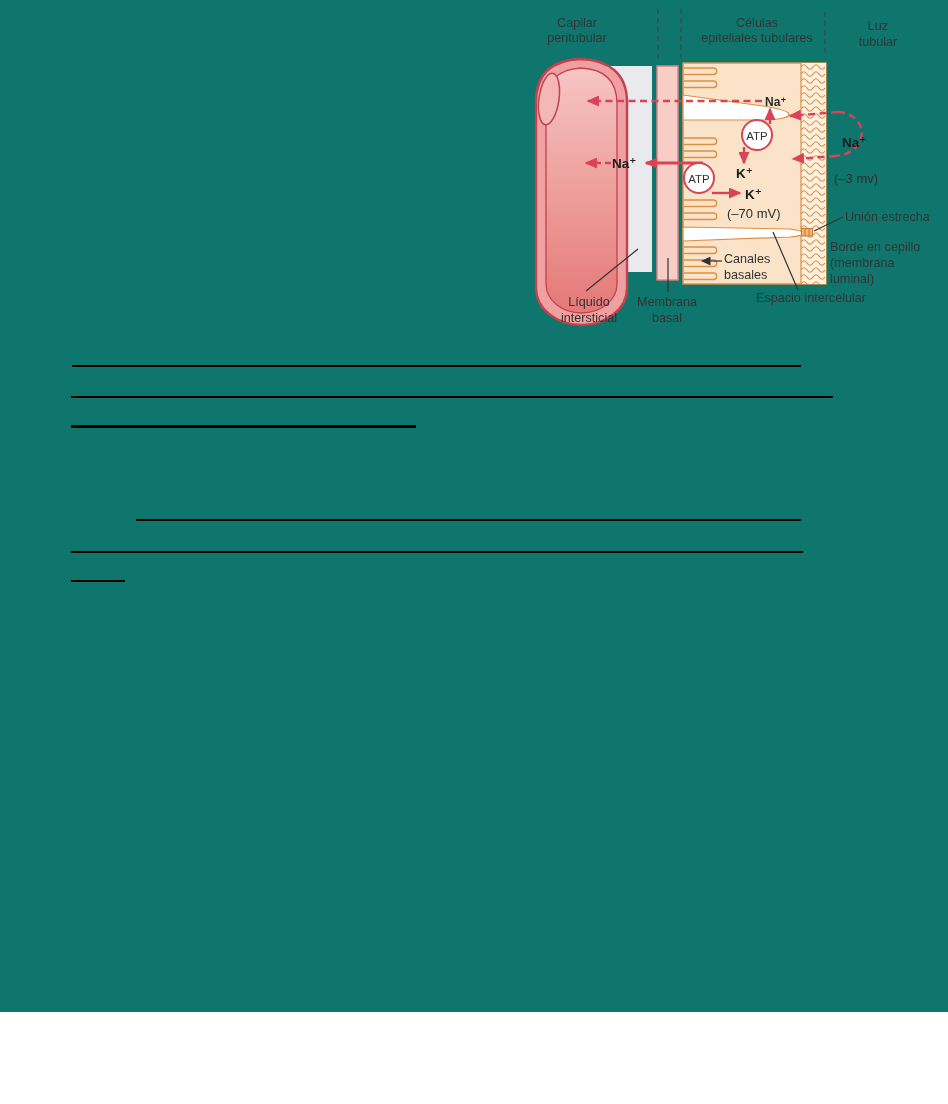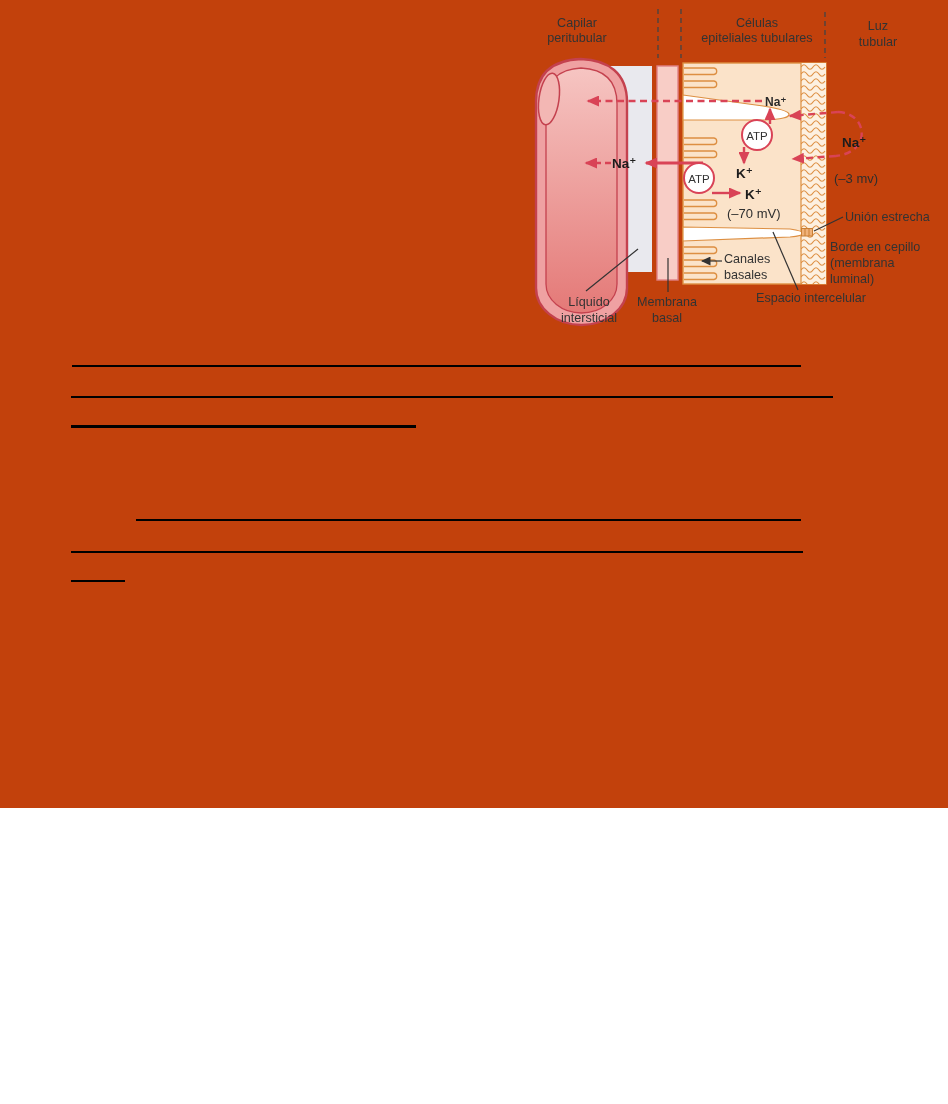--- a/index.html
+++ b/index.html
@@ -1,16 +1,16 @@
 <!DOCTYPE html>
 <html><head>
 <meta charset="utf-8">
 <style>
   html,body{margin:0;padding:0;background:#fff;}
-  #page{position:relative;width:948px;height:808px;background:#c2410c;overflow:hidden;
+  #page{position:relative;width:948px;height:1012px;background:#0f766e;overflow:hidden;
         font-family:"Liberation Sans","DejaVu Sans",sans-serif;}
   .rule{position:absolute;background:#000;}
   svg text{font-family:"Liberation Sans","DejaVu Sans",sans-serif;fill:#333;}
   .ft{font-size:12.6px;}
   .ftm{text-anchor:middle;}
   .ftb{font-size:13.5px;font-weight:bold;fill:#1c1c1c;}
   .ftsb{font-size:12px;font-weight:bold;fill:#2a2a2a;}
   .mv{font-size:13px;fill:#2e2e2e;}
   .atp{font-size:11.5px;text-anchor:middle;fill:#333;}
 </style>

